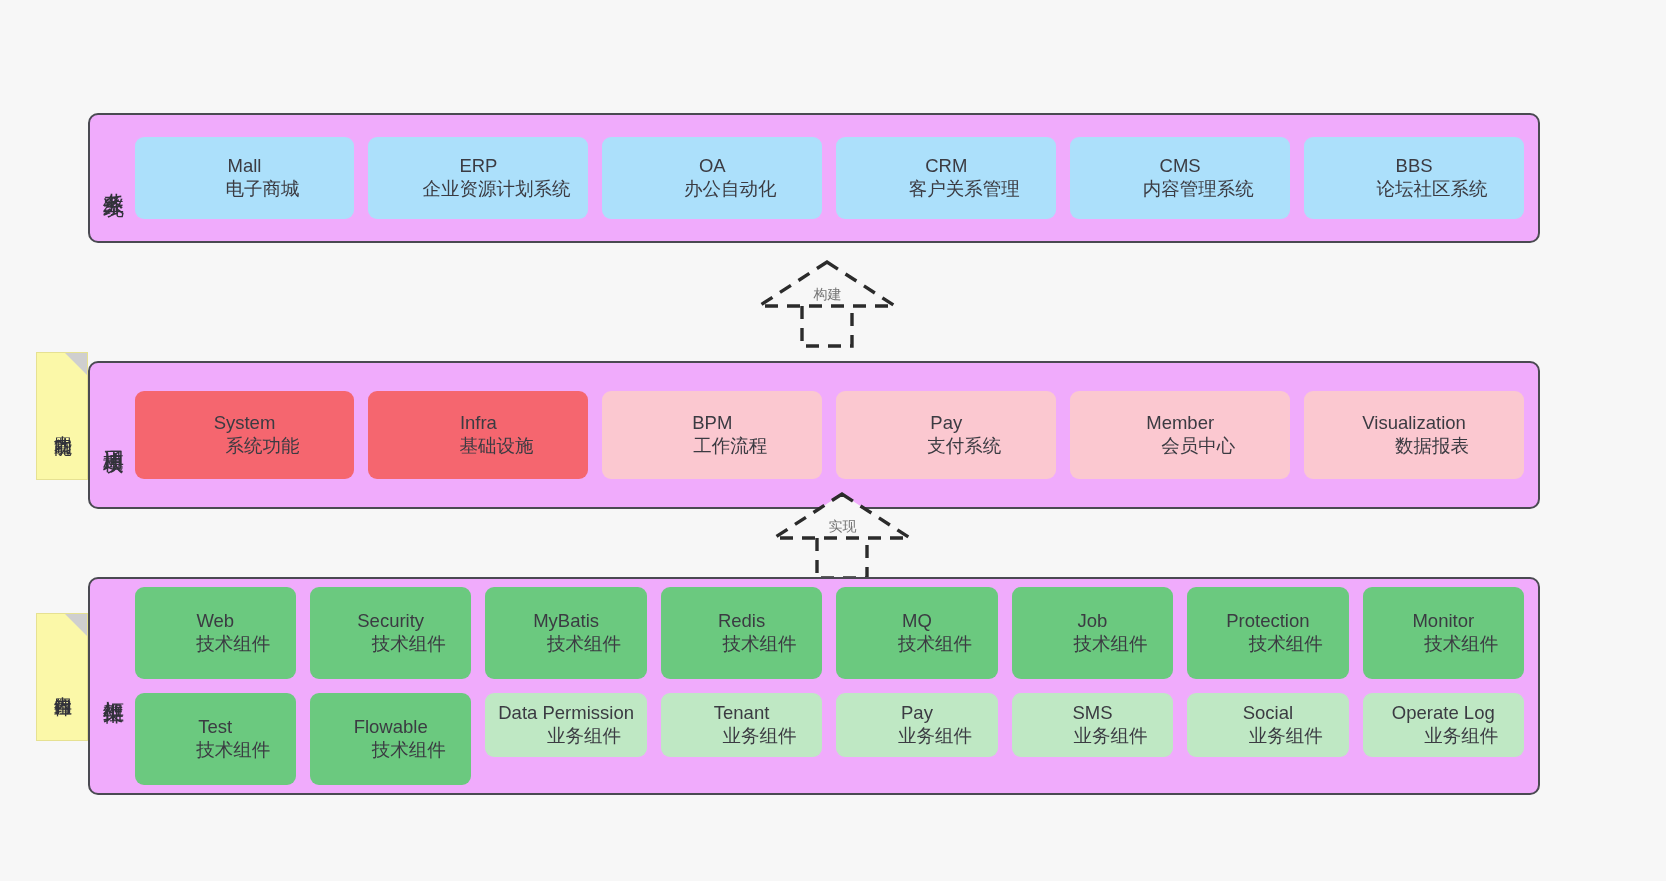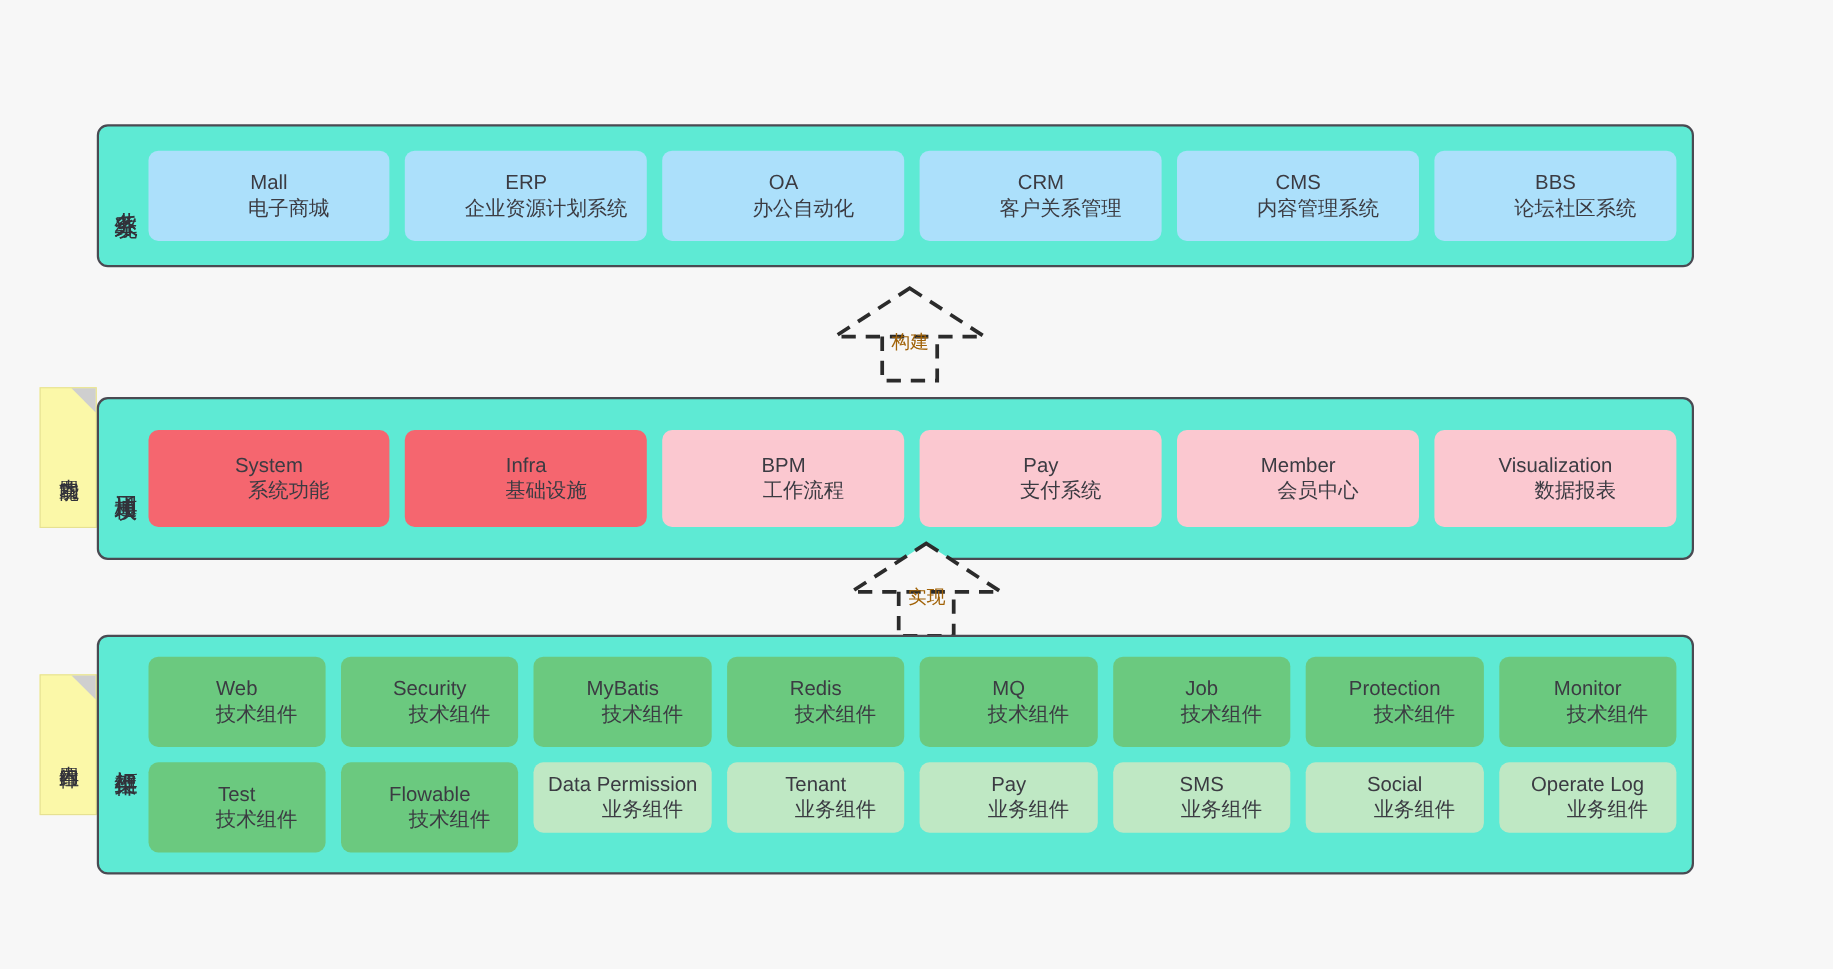--- a/index.html
+++ b/index.html
@@ -17,21 +17,21 @@
     position: relative;
   }
   .canvas {
     position: absolute;
     inset: 0;
   }
 
   
   .layer {
     position: absolute;
-    background: #5eead4;
+    background: #f0abfc;
     border: 2px solid #4a4a52;
     border-radius: 10px;
     box-sizing: border-box;
     display: flex;
     align-items: stretch;
   }
 
   
   .layer-title {
     writing-mode: vertical-rl;
@@ -75,21 +75,21 @@
     box-sizing: border-box;
     padding: 4px 6px;
     line-height: 1.22;
   }
   .box .t1 { font-size: 18.5px; }
   .box .t2 { font-size: 18.5px; padding-left: 36px; }
 
   .box.blue        { background: #ace0fb; height: 82px; }
   .box.red         { background: #f5666f; height: 88px; }
   .box.pink        { background: #fbc8d0; height: 88px; }
-  .box.green       { background: #6bc97f; height: 82px; }
+  .box.green       { background: #6bc97f; height: 92px; }
   .box.lightgreen  { background: #bfe8c4; height: 64px; }
 
   
   .note {
     position: absolute;
     width: 52px;
     background: #fbf8a8;
     border: 1px solid #e6e192;
     box-sizing: border-box;
     display: flex;
@@ -119,23 +119,23 @@
   .arrow {
     position: absolute;
     width: 170px;
     height: 100px;
   }
   .arrow svg { display: block; overflow: visible; }
   .arrow .arrow-label {
     position: absolute;
     left: 50%;
     transform: translateX(-50%);
-    top: 41px;
-    font-size: 17px;
-    color: #a16207;
+    top: 28px;
+    font-size: 14px;
+    color: #737373;
     background: transparent;
     padding: 0 2px;
     white-space: nowrap;
   }
 </style>
 </head>
 <body>
 
 <div class="canvas">
 

